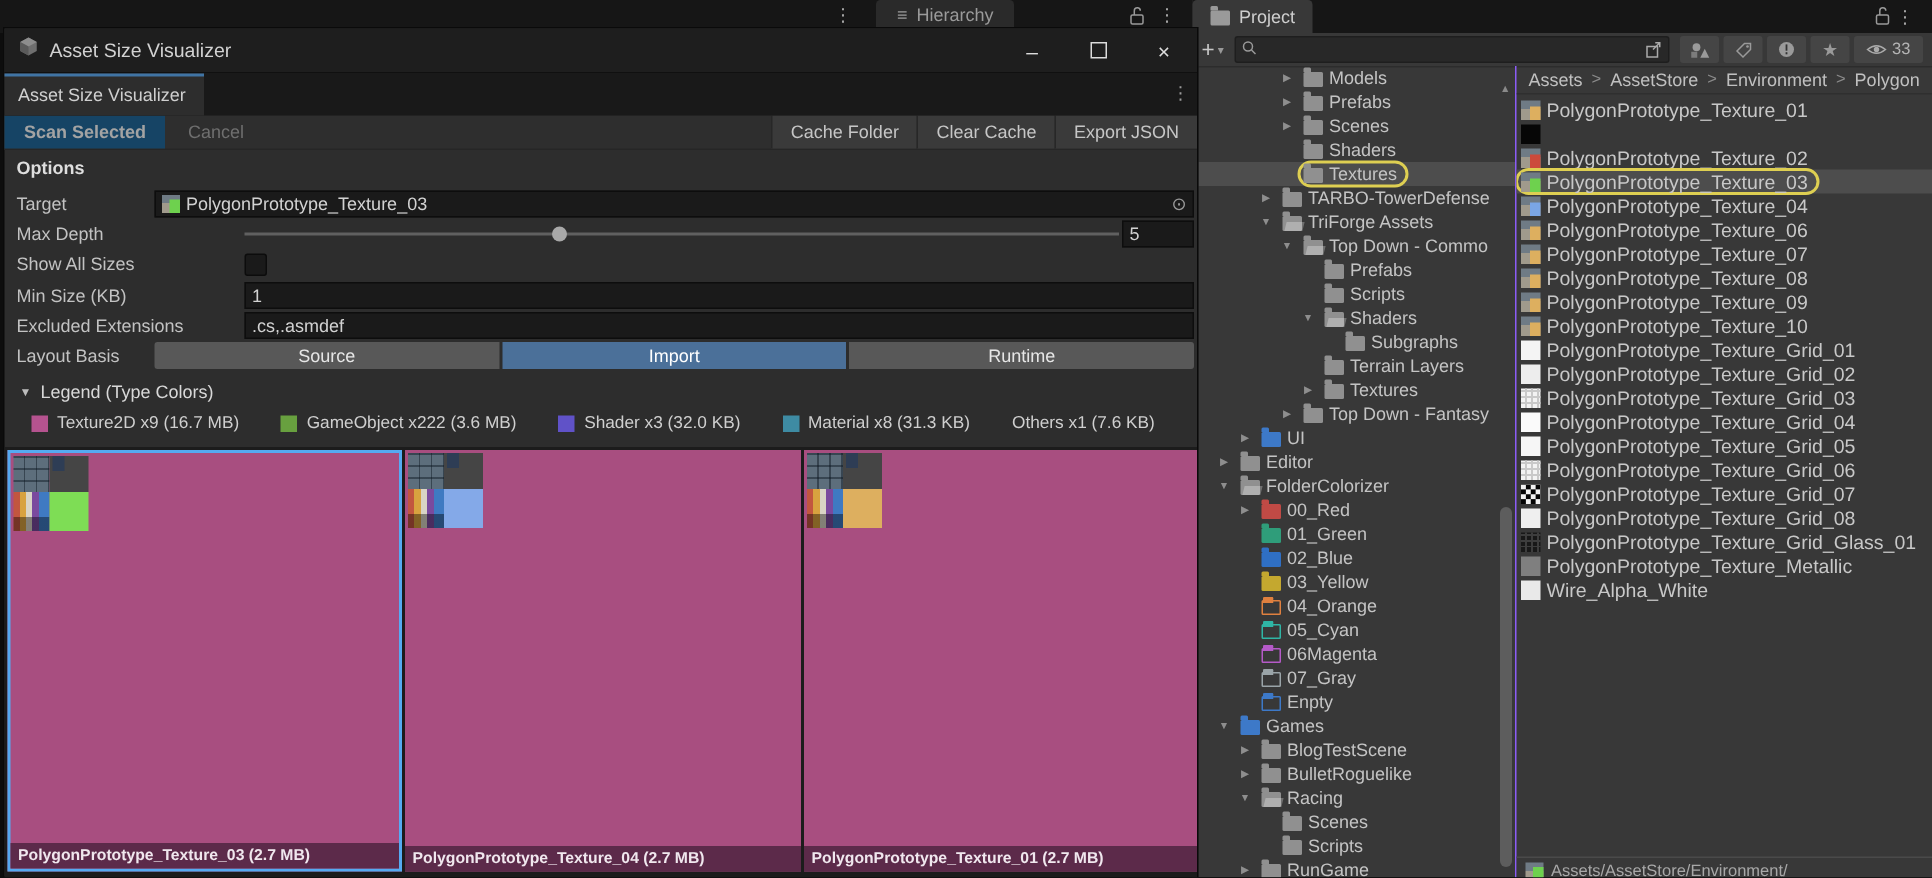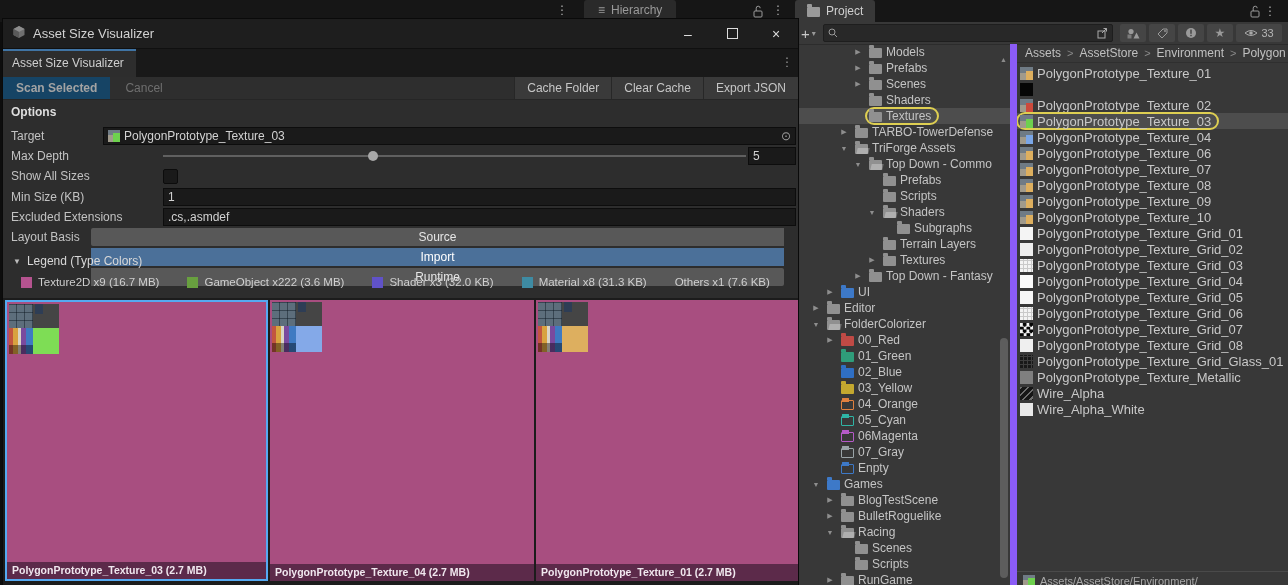--- a/index.html
+++ b/index.html
@@ -32,21 +32,21 @@
   
   .options{position:relative;height:148px;}
   .sect{position:absolute;top:5px;left:8px;font-weight:bold;font-size:12px;color:#dedede;}
   .olabel{position:absolute;left:8px;height:18px;line-height:18px;font-size:12px;color:#c2c2c2;white-space:nowrap;}
   .field{position:absolute;height:18px;background:#1a1a1a;border:1px solid #0d0d0d;box-sizing:border-box;display:flex;align-items:center;gap:4px;padding:0 4px;font-size:12px;color:#d2d2d2;}
   .picker{margin-left:auto;color:#9a9a9a;font-size:12px;cursor:pointer;}
   .slider{position:absolute;top:47px;left:160px;width:583px;height:18px;cursor:pointer;}
   .track{position:absolute;top:8px;left:0;right:0;height:2px;background:#606060;}
   .handle{position:absolute;top:4px;width:10px;height:10px;border-radius:50%;background:#a8a8a8;}
   .checkbox{position:absolute;top:69px;left:160px;width:13px;height:13px;background:#1a1a1a;border:1px solid #0c0c0c;border-radius:2px;cursor:pointer;}
-  .seg{position:absolute;left:88px;width:693px;height:18px;display:flex;gap:2px;flex-direction:column;}
+  .seg{position:absolute;left:100px;width:693px;height:18px;display:flex;gap:2px;}
   .segi{flex:1;text-align:center;line-height:18px;font-size:12px;background:#585858;color:#e6e6e6;cursor:pointer;}
   .segi:first-child{border-radius:2px 0 0 2px;}
   .segi:last-child{border-radius:0 2px 2px 0;}
   .segsel{background:#4b7099;color:#fff;}
   
   .legend{position:relative;height:50px;}
   .lhead{position:absolute;top:6px;left:10px;display:flex;align-items:center;gap:6px;}
   .ltri{font-size:8px;color:#bdbdbd;cursor:pointer;}
   .ltitle{font-size:12px;color:#d8d8d8;}
   .litems{position:absolute;top:28px;left:18px;right:4px;display:flex;align-items:center;}
@@ -89,21 +89,21 @@
   .trow.sel{background:#4d4d4d;}
   .tarrow{width:14px;flex:none;text-align:center;font-size:7px;color:#8e8e8e;}
   .tlabel{font-size:12px;color:#c4c4c4;}
   .fold{width:13px;height:10px;border-radius:1px;background:var(--fc,#909090);position:relative;flex:none;margin-top:1px;box-sizing:border-box;}
   .fold::before{content:"";position:absolute;top:-3px;left:0;width:5px;height:3px;border-radius:1px 1px 0 0;background:inherit;border:inherit;border-bottom:none;}
   .fold.outline{background:transparent;border:1px solid var(--fc,#909090);}
   .fold.outline::before{background:var(--fc,#909090);}
   .fold.open::after{content:"";position:absolute;left:2px;right:-1px;bottom:0;height:6px;background:rgba(255,255,255,.28);transform:skewX(-14deg);}
   .hlwrap{display:inline-flex;align-items:center;gap:4px;height:16px;}
   .hl{border:2px solid #decf52;border-radius:9px;padding:0 6px 0 2px;margin:-1px 0 -1px -4px;height:18px;box-sizing:border-box;}
-  .pfiles{position:absolute;left:215px;right:0;top:0;bottom:0;border-left:7px solid #8b5cf6;overflow:hidden;}
+  .pfiles{position:absolute;left:215px;right:0;top:0;bottom:0;border-left:1px solid #8b5cf6;overflow:hidden;}
   .crumbs{height:18px;border-bottom:1px solid #2f2f2f;display:flex;align-items:center;padding:0 8px;gap:6px;font-size:12px;color:#c0c0c0;}
   .csep{color:#8a8a8a;font-size:11px;}
   .flist{padding-top:2px;}
   .frow{display:flex;align-items:center;height:16px;padding-left:3px;white-space:nowrap;cursor:pointer;}
   .frow.fsel{background:#4d4d4d;}
   .fname{font-size:13px;color:#c8c8c8;}
   .fthumb{width:13px;height:13px;position:relative;flex:none;display:inline-block;}
   .fthumb.proto{background:linear-gradient(180deg,#6f7b85 0 45%,#a09a8c 45% 100%);}
   .fthumb.proto::after{content:"";position:absolute;right:0;bottom:0;width:7px;height:9px;background:var(--c,#888);}
   .fthumb.solid{background:var(--c,#888);}
@@ -679,26 +679,20 @@
               </span>
             </div>
             <div class="frow">
               <span class="hlwrap">
                 <span class="fthumb solid" style="--c: #7f7f7f;"></span>
                 <span class="fname">PolygonPrototype_Texture_Metallic</span>
               </span>
             </div>
             <div class="frow">
               <span class="hlwrap">
-                <span class="fthumb chevron"></span>
-                <span class="fname">Wire_Alpha</span>
-              </span>
-            </div>
-            <div class="frow">
-              <span class="hlwrap">
                 <span class="fthumb solid" style="--c: #e9e9e9;"></span>
                 <span class="fname">Wire_Alpha_White</span>
               </span>
             </div>
           </div>
         <div class="pfooter">
           <span class="fthumb proto" id="footThumb" style="--c: #6ed14e;"></span>
           <span>Assets/AssetStore/Environment/</span>
         </div>
       </div>

